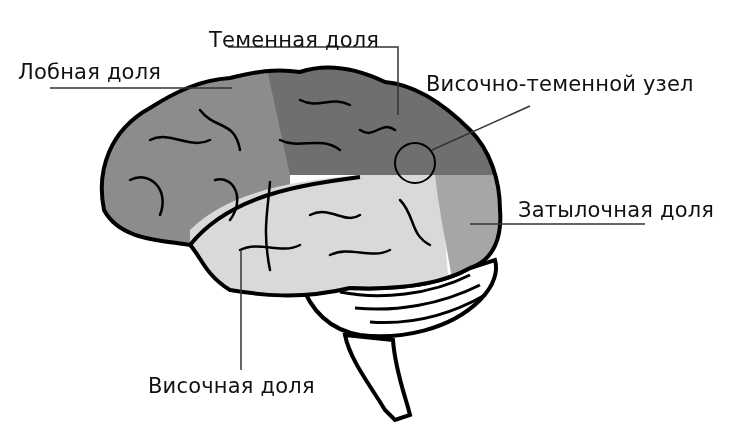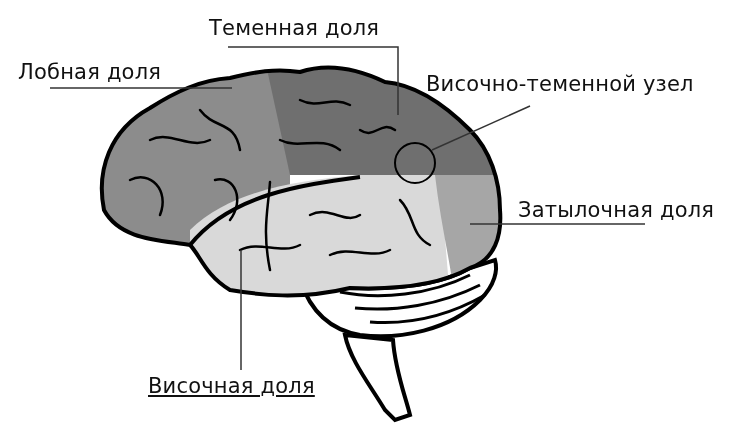--- a/index.html
+++ b/index.html
@@ -56,17 +56,17 @@
     <g stroke="#333" stroke-width="1.5" fill="none">
       <line x1="50" y1="88" x2="232" y2="88"></line>
       <polyline points="228,47 398,47 398,115"></polyline>
       <line x1="432" y1="150" x2="530" y2="106"></line>
       <line x1="470" y1="224" x2="645" y2="224"></line>
       <line x1="241" y1="250" x2="241" y2="370"></line>
     </g>
   </svg>
 
   <div class="label" style="left:18px; top:60px;text-align:center;">Лобная доля</div>
-  <div class="label" style="left:209px; top:16px;">Теменная доля</div>
+  <div class="label" style="left:209px; top:28px;">Теменная доля</div>
   <div class="label" style="left:426px; top:72px;">Височно-теменной узел</div>
   <div class="label" style="left:518px; top:198px;">Затылочная доля</div>
-  <div class="label" style="left:148px; top:374px;text-decoration:underline;">Височная доля</div>
+  <div class="label" style="left:148px; top:374px;">Височная доля</div>
 </div>
 
 </body></html>

